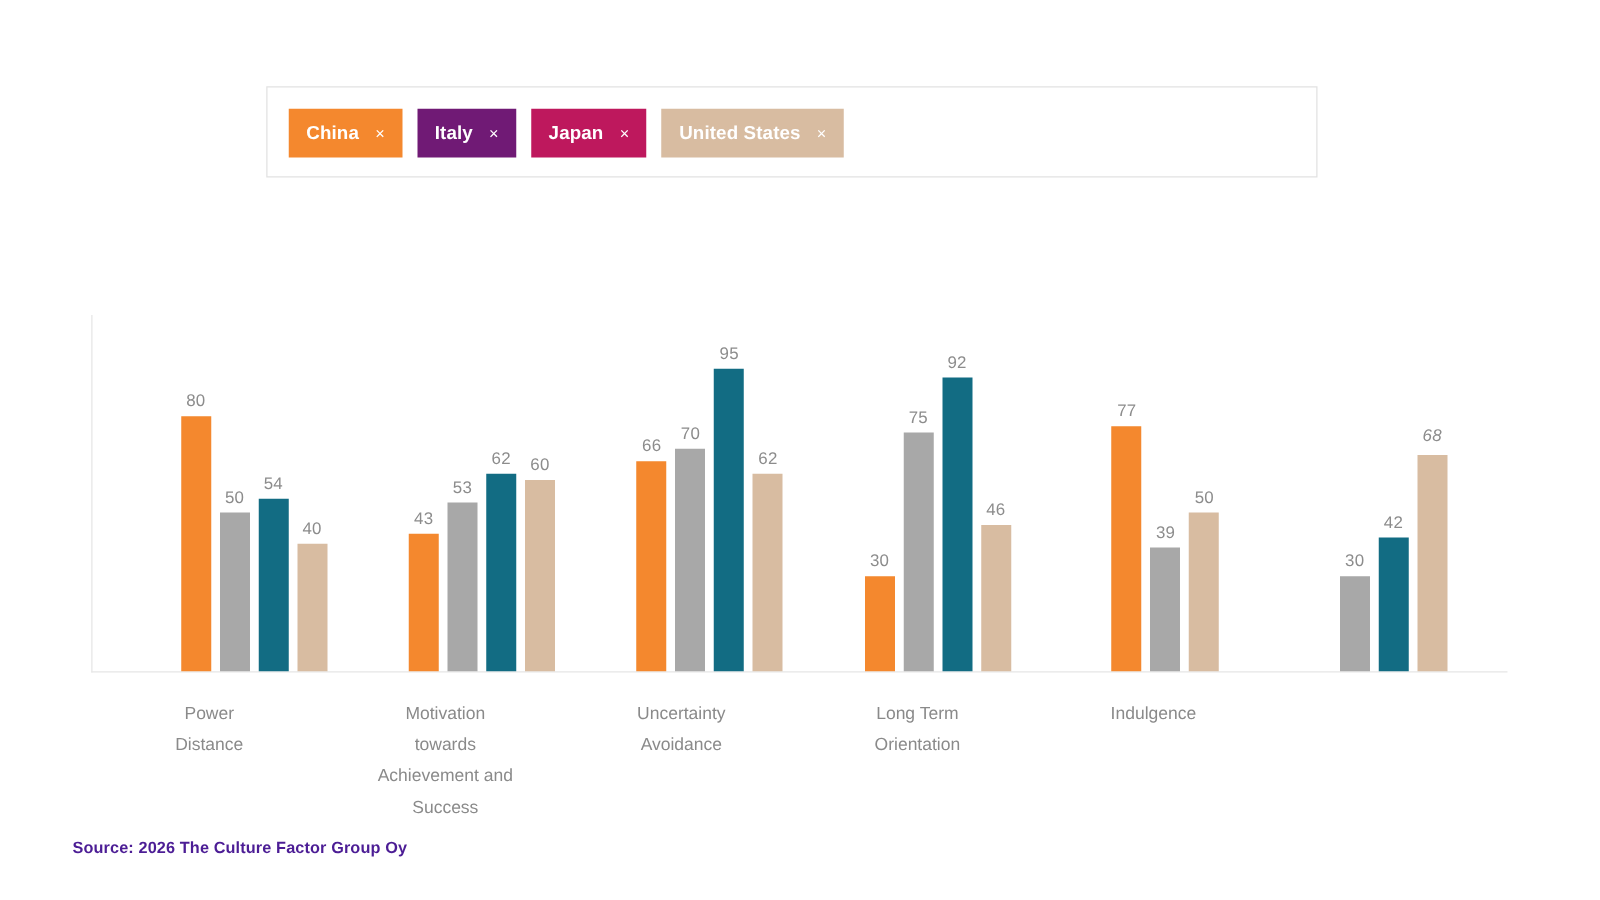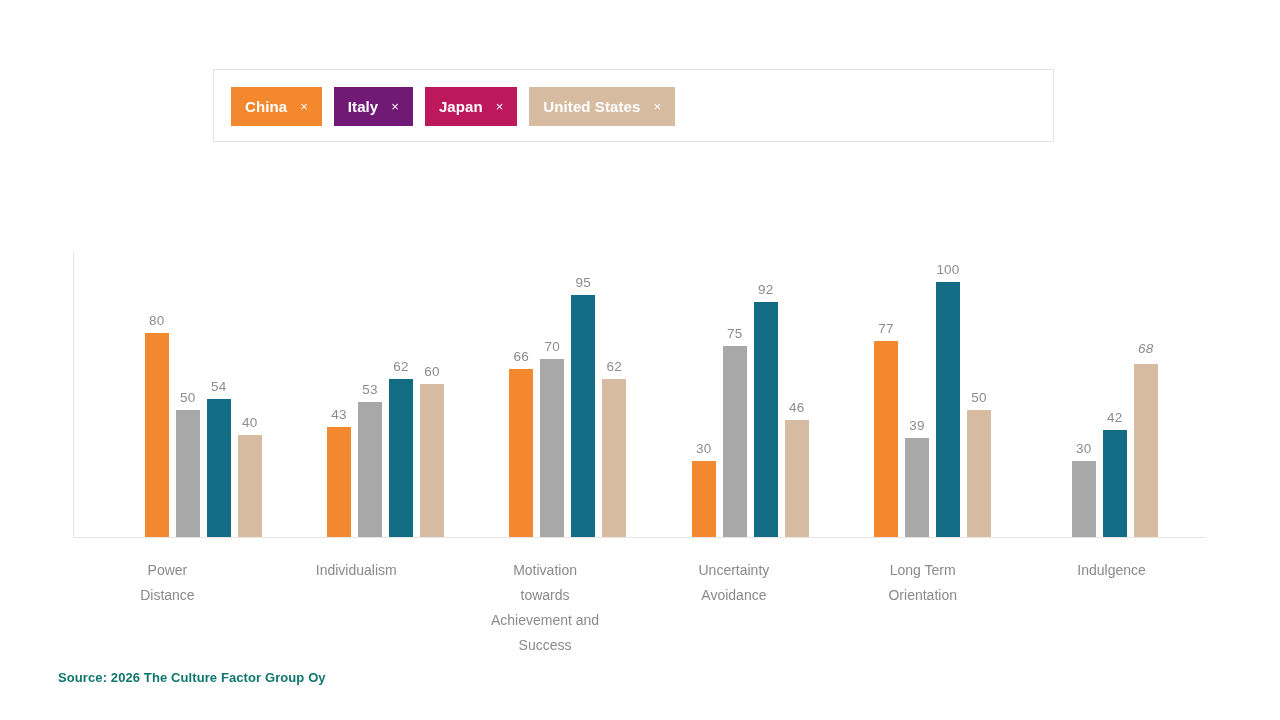--- a/index.html
+++ b/index.html
@@ -138,21 +138,21 @@
     padding-top: 13px;
   }
 
   
   #source-note {
     position: absolute;
     left: 58px;
     top: 670px;
     font-size: 13px;
     font-weight: bold;
-    color: #0f766e;
+    color: #4c1d95;
     letter-spacing: 0.1px;
   }
 </style>
 </head>
 <body>
 
 <div id="legend-panel">
   <div id="legend-list">
       <div class="legend-chip" style="background: rgb(244, 136, 46);">
         <span class="legend-chip-label">China</span>
@@ -252,24 +252,20 @@
       <div class="bar-group" style="width: 16.6667%;">
         <div class="bar-wrap">
           <span class="bar-value" style="bottom: 201.35px;">77</span>
           <div class="bar-rect" style="height: 196.35px; background: rgb(244, 136, 46);"></div>
         </div>
         <div class="bar-wrap">
           <span class="bar-value" style="bottom: 104.45px;">39</span>
           <div class="bar-rect" style="height: 99.45px; background: rgb(168, 168, 168);"></div>
         </div>
         <div class="bar-wrap">
-          <span class="bar-value" style="bottom: 260px;">100</span>
-          <div class="bar-rect" style="height: 255px; background: rgb(18, 108, 131);"></div>
-        </div>
-        <div class="bar-wrap">
           <span class="bar-value" style="bottom: 132.5px;">50</span>
           <div class="bar-rect" style="height: 127.5px; background: rgb(216, 188, 161);"></div>
         </div>
       </div>
       <div class="bar-group" style="width: 16.6667%;">
         <div class="bar-wrap">
           <span class="bar-value" style="bottom: 81.5px;">30</span>
           <div class="bar-rect" style="height: 76.5px; background: rgb(168, 168, 168);"></div>
         </div>
         <div class="bar-wrap">
@@ -281,23 +277,20 @@
           <div class="bar-rect" style="height: 173.4px; background: rgb(216, 188, 161);"></div>
         </div>
       </div>
     </div>
 </div>
 
 <div id="x-labels">
     <div class="x-label" style="width: 16.6667%;">
       <div>Power</div>
       <div>Distance</div>
-    </div>
-    <div class="x-label" style="width: 16.6667%;">
-      <div>Individualism</div>
     </div>
     <div class="x-label" style="width: 16.6667%;">
       <div>Motivation</div>
       <div>towards</div>
       <div>Achievement and</div>
       <div>Success</div>
     </div>
     <div class="x-label" style="width: 16.6667%;">
       <div>Uncertainty</div>
       <div>Avoidance</div>

